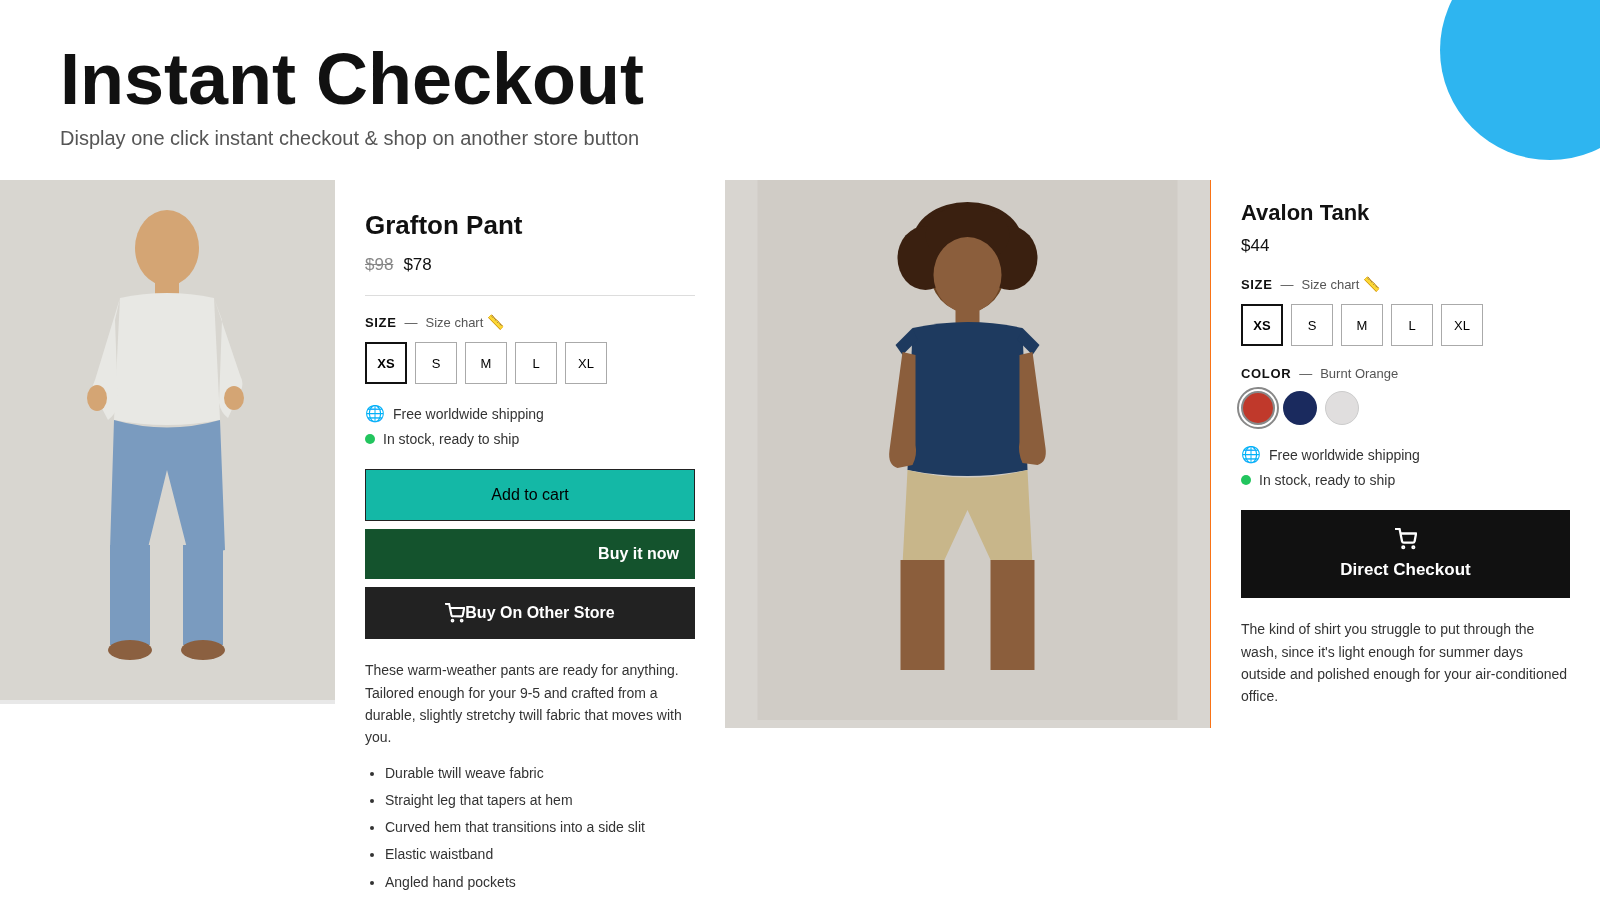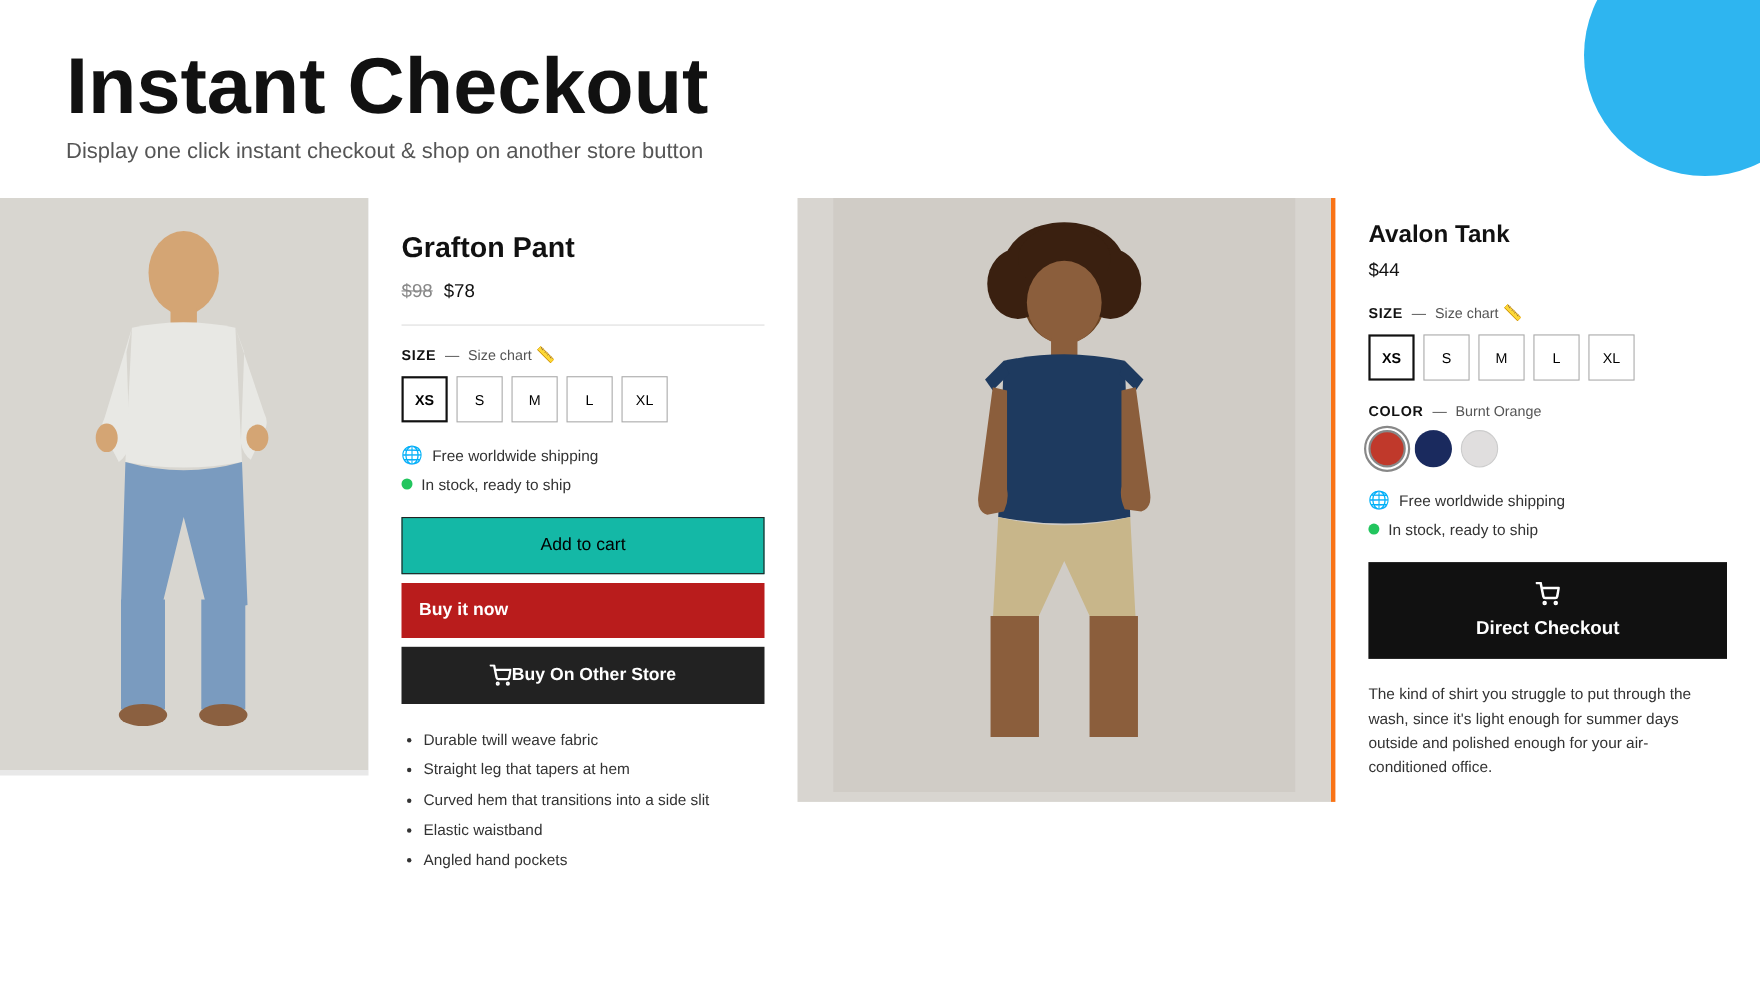--- a/index.html
+++ b/index.html
@@ -175,28 +175,28 @@
       border: 1.5px solid #222;
       font-size: 16px;
       font-weight: 500;
       cursor: pointer;
       margin-bottom: 8px;
       text-align: center;
     }
     .btn-buy-now {
       width: 100%;
       padding: 16px;
-      background: #b91c1c;
+      background: #14532d;
       border: none;
       color: #fff;
       font-size: 16px;
       font-weight: 700;
       cursor: pointer;
       margin-bottom: 8px;
-      text-align: left;
+      text-align: right;
     }
     .btn-other-store {
       width: 100%;
       padding: 16px;
       background: #222;
       border: none;
       color: #fff;
       font-size: 16px;
       font-weight: 700;
       cursor: pointer;
@@ -229,21 +229,21 @@
       position: relative;
       overflow: hidden;
       margin-left: 0;
     }
 
     
     .product-detail-right {
       width: 390px;
       padding: 20px 30px 20px 30px;
       flex-shrink: 0;
-      border-left: 4px solid #f97316;
+      border-left: 1px solid #f97316;
     }
 
     .product-name-2 {
       font-size: 22px;
       font-weight: 700;
       color: #111;
       margin-bottom: 10px;
     }
     .price-2 {
       font-size: 17px;
@@ -402,20 +402,21 @@
       <button class="btn-add-cart">Add to cart</button>
       <button class="btn-buy-now">Buy it now</button>
       <button class="btn-other-store">
         <svg class="cart-icon-svg" width="20" height="20" viewBox="0 0 24 24" fill="none" stroke="white" stroke-width="2.5" stroke-linecap="round" stroke-linejoin="round">
           <circle cx="9" cy="21" r="1"></circle>
           <circle cx="20" cy="21" r="1"></circle>
           <path d="M1 1h4l2.68 13.39a2 2 0 0 0 2 1.61h9.72a2 2 0 0 0 2-1.61L23 6H6"></path>
         </svg>
         <span>Buy On Other Store</span>
       </button>
+      <p class="product-description">These warm-weather pants are ready for anything. Tailored enough for your 9-5 and crafted from a durable, slightly stretchy twill fabric that moves with you.</p>
       <ul class="product-features">
         <li>Durable twill weave fabric</li>
         <li>Straight leg that tapers at hem</li>
         <li>Curved hem that transitions into a side slit</li>
         <li>Elastic waistband</li>
         <li>Angled hand pockets</li>
       </ul>
     </div>
 
     <div class="right-side">

